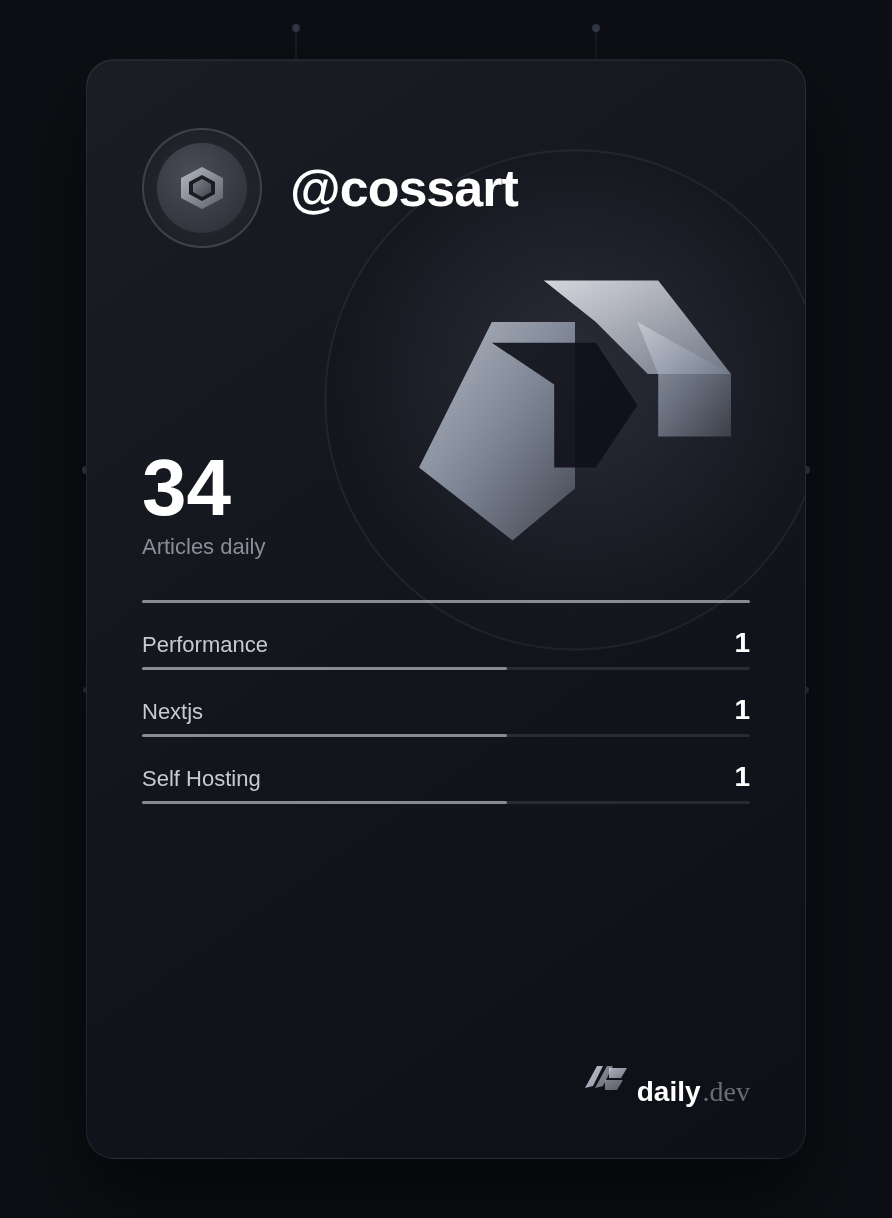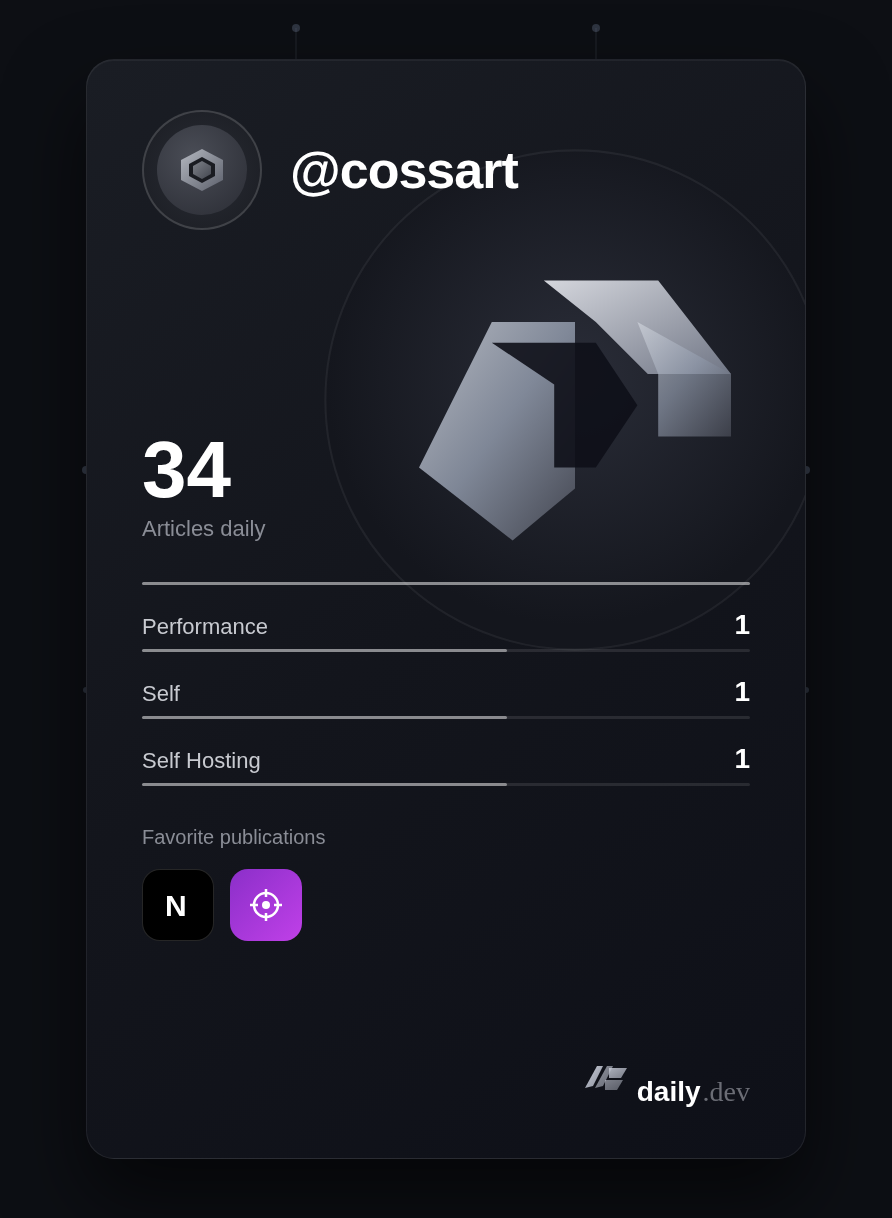--- a/index.html
+++ b/index.html
@@ -24,21 +24,21 @@
     }
 
     .card {
       width: 720px;
       min-height: 1100px;
       background: linear-gradient(145deg, #1a1d24 0%, #13151c 50%, #0e1018 100%);
       border-radius: 28px;
       border: 1px solid rgba(255,255,255,0.08);
       position: relative;
       overflow: hidden;
-      padding: 50px 55px 50px 55px;
+      padding: 68px 55px 50px 55px;
       box-shadow: 0 40px 80px rgba(0,0,0,0.6), inset 0 1px 0 rgba(255,255,255,0.05);
     }
 
     
     .bg-logo {
       position: absolute;
       top: 80px;
       right: -30px;
       width: 520px;
       height: 520px;
@@ -305,61 +305,38 @@
       <div class="tag-info">
         <span class="tag-name">Performance</span>
         <span class="tag-count">1</span>
       </div>
       <div class="tag-bar-track">
         <div class="tag-bar-fill" style="width:60%"></div>
       </div>
     </div>
       <div class="tag-row">
       <div class="tag-info">
-        <span class="tag-name">Self</span>
+        <span class="tag-name">Nextjs</span>
         <span class="tag-count">1</span>
       </div>
       <div class="tag-bar-track">
         <div class="tag-bar-fill" style="width:60%"></div>
       </div>
     </div>
       <div class="tag-row">
       <div class="tag-info">
         <span class="tag-name">Self Hosting</span>
         <span class="tag-count">1</span>
       </div>
       <div class="tag-bar-track">
         <div class="tag-bar-fill" style="width:60%"></div>
       </div>
     </div>
     </div>
 
-  <div class="publications-section">
-    <div class="publications-label">Favorite publications</div>
-    <div class="pub-icons">
-
-      <div class="pub-icon pub-icon-nextjs">
-        <svg width="44" height="44" viewBox="0 0 44 44" xmlns="http://www.w3.org/2000/svg">
-          <text x="9" y="33" font-size="30" font-weight="800" fill="white" font-family="Arial,sans-serif">N</text>
-        </svg>
-      </div>
-
-      <div class="pub-icon pub-icon-css">
-        <svg width="44" height="44" viewBox="0 0 44 44" xmlns="http://www.w3.org/2000/svg">
-
-          <circle cx="22" cy="22" r="12" fill="none" stroke="white" stroke-width="2.5"></circle>
-          <circle cx="22" cy="22" r="4" fill="white"></circle>
-          <line x1="22" y1="6" x2="22" y2="14" stroke="white" stroke-width="2.5"></line>
-          <line x1="22" y1="30" x2="22" y2="38" stroke="white" stroke-width="2.5"></line>
-          <line x1="6" y1="22" x2="14" y2="22" stroke="white" stroke-width="2.5"></line>
-          <line x1="30" y1="22" x2="38" y2="22" stroke="white" stroke-width="2.5"></line>
-        </svg>
-      </div>
-    </div>
-  </div>
 
   <div class="daily-logo">
 
     <svg width="46" height="36" viewBox="0 0 46 36" xmlns="http://www.w3.org/2000/svg">
       <defs>
         <linearGradient id="ddGrad" x1="0%" y1="0%" x2="100%" y2="100%">
           <stop offset="0%" style="stop-color:#c8ccd8"></stop>
           <stop offset="100%" style="stop-color:#8a8e9a"></stop>
         </linearGradient>
       </defs>

